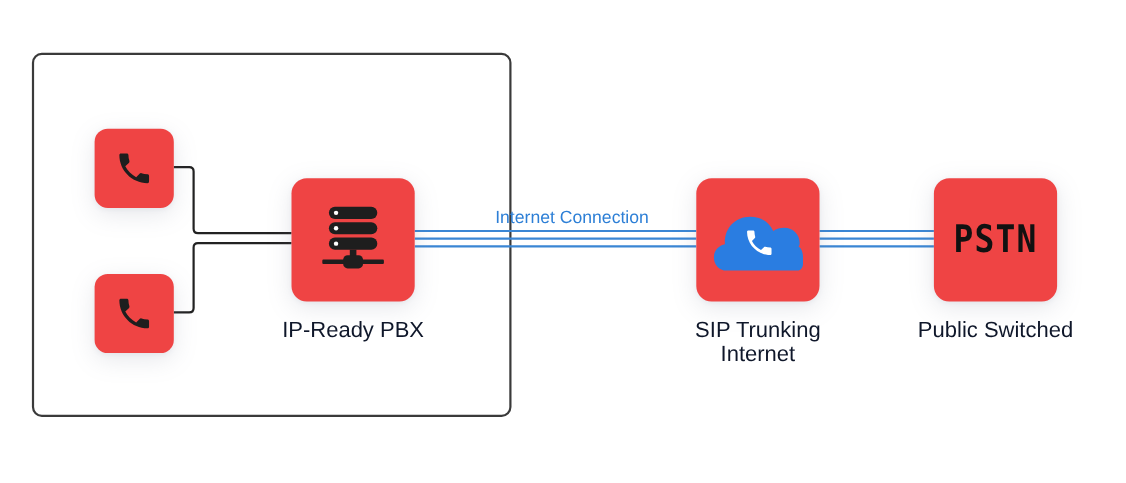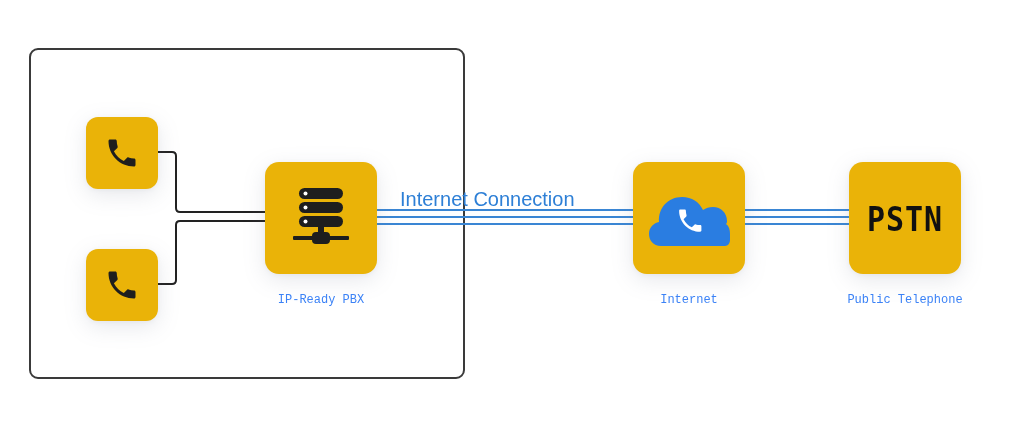--- a/index.html
+++ b/index.html
@@ -19,55 +19,54 @@
       left: 29px;
       top: 48px;
       width: 436px;
       height: 331px;
       border: 2px solid #3a3a3a;
       border-radius: 9px;
       box-sizing: border-box;
     }
     .node {
       position: absolute;
-      background: #eab308;
+      background: #ef4444;
       border-radius: 14px;
       box-shadow: 0 6px 22px rgba(120, 130, 150, 0.18), 0 1px 4px rgba(120, 130, 150, 0.08);
       display: flex;
       align-items: center;
       justify-content: center;
     }
     .phone-node { width: 72px; height: 72px; border-radius: 12px; }
     .phone-1 { left: 86px; top: 117px; }
     .phone-2 { left: 86px; top: 249px; }
     .pbx-node { left: 265px; top: 162px; width: 112px; height: 112px; }
     .sip-node { left: 633px; top: 162px; width: 112px; height: 112px; }
     .pstn-node { left: 849px; top: 162px; width: 112px; height: 112px; }
 
     .label {
       position: absolute;
       text-align: center;
-      color: #3b82f6;
-      font-size: 12px;
+      color: #0f172a;
+      font-size: 20px;
       line-height: 22px;
       white-space: nowrap;
-      font-family: Liberation Mono, monospace;
     }
     .pbx-label { left: 251px; width: 140px; top: 289px; }
     .sip-label { left: 609px; width: 160px; top: 289px; }
     .pstn-label { left: 815px; width: 180px; top: 289px; }
 
     .conn-label {
       position: absolute;
-      left: 400px;
+      left: 420px;
       width: 200px;
       top: 188px;
-      text-align: left;
+      text-align: center;
       color: #2d7fd6;
-      font-size: 20px;
+      font-size: 16px;
       line-height: 22px;
     }
 
     .pstn-text {
       font-family: "DejaVu Sans Mono", "Liberation Mono", monospace;
       font-weight: bold;
       font-size: 30px;
       letter-spacing: 1px;
       color: #111111;
       transform: scaleY(1.15);
@@ -135,21 +134,22 @@
 
 <div class="conn-label">Internet Connection</div>
 
 <div class="node sip-node">
   <svg width="84" height="60" viewBox="0 0 84 60">
     <path fill="#2a7de1" d="M14 58 C6 58 2 52 2 46 C2 39 7 35 12 34 C11 20 21 9 35 9 C45 9 52 14 56 22 C59 20 62 19 66 19 C74 19 80 25 80 33 C80 34 80 35 79 36 C82 38 83 42 83 46 L83 52 C83 55 81 58 78 58 Z"></path>
     <path fill="#ffffff" d="M34.5 27.5c1.3 2.6 3.5 4.8 6.1 6.1l2-2c.3-.3.6-.4.9-.2 1 .3 2.1.5 3.3.5.5 0 .9.4.9.9v3.2c0 .5-.4.9-.9.9-8.6 0-15.6-7-15.6-15.6 0-.5.4-.9.9-.9h3.2c.5 0 .9.4.9.9 0 1.2.2 2.3.5 3.3.1.3 0 .7-.2.9l-2 2z" transform="translate(-10 -6) scale(1.35)"></path>
   </svg>
 </div>
 <div class="label sip-label">
+  <div>SIP Trunking</div>
   <div>Internet</div>
 </div>
 
 <div class="node pstn-node">
   <span class="pstn-text">PSTN</span>
 </div>
 <div class="label pstn-label">
-  <div>Public Telephone</div>
+  <div>Public Switched</div>
 </div>
 
 </body></html>

